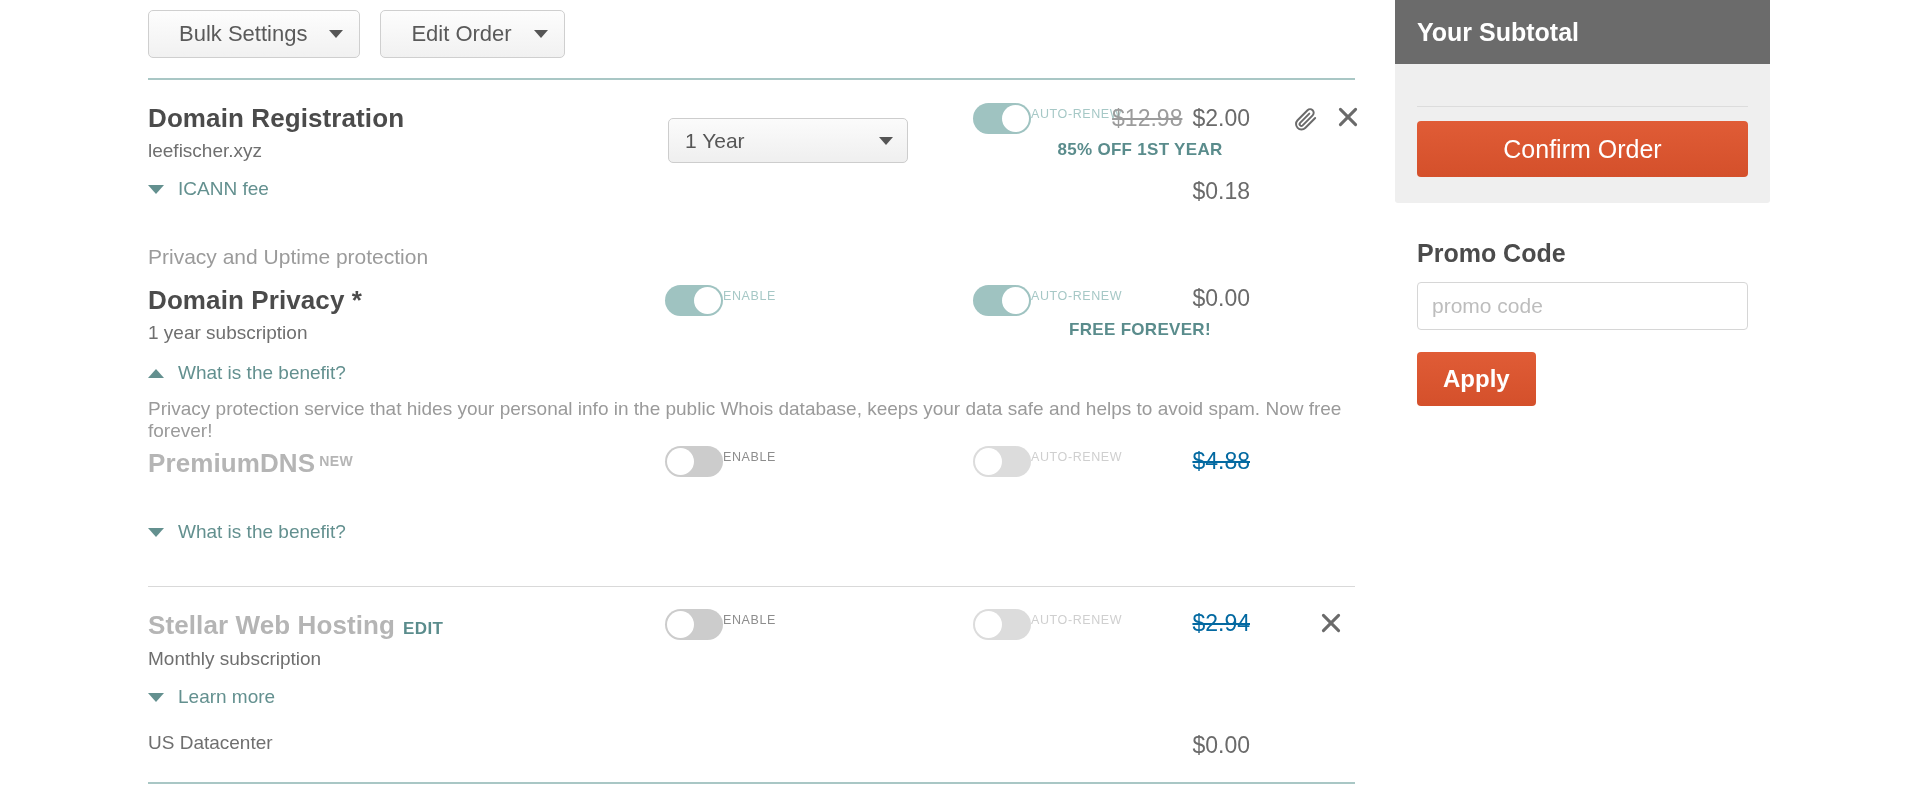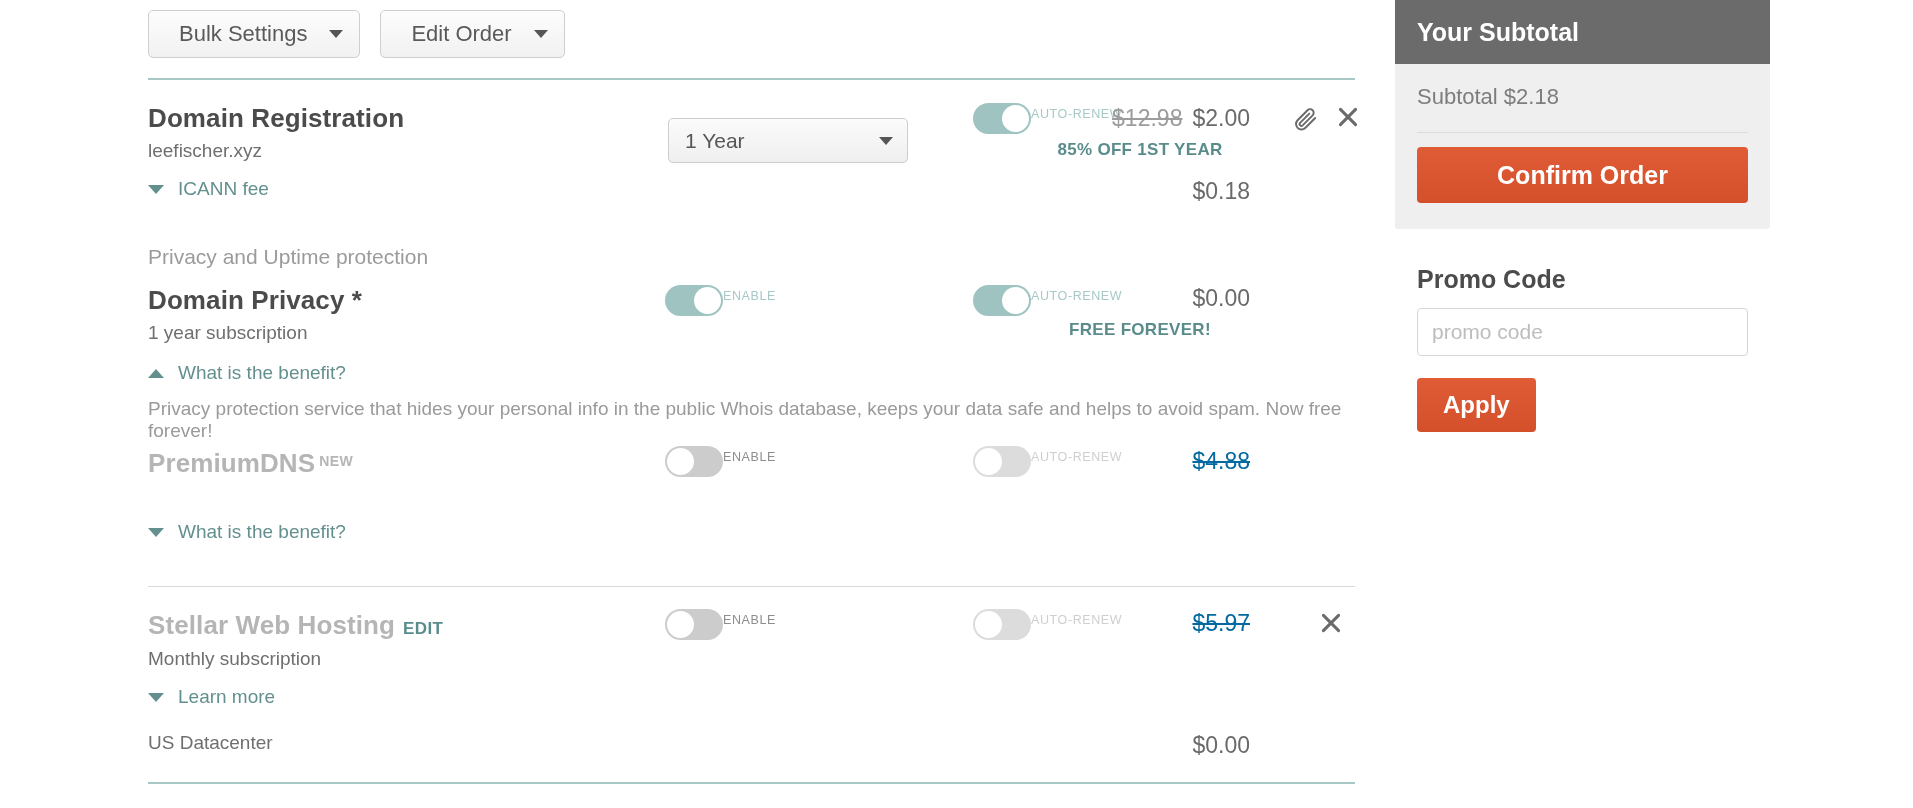--- a/index.html
+++ b/index.html
@@ -83,21 +83,21 @@
   .side{position:absolute;left:1395px;top:0;width:375px;}
   .sub-card{width:375px;background:#efefef;border-radius:0 0 3px 3px;}
   .sub-head{background:#6b6b6b;height:64px;display:flex;align-items:center;padding-left:22px;box-sizing:border-box;}
   .sub-head span{color:#fff;font-size:25px;font-weight:bold;}
   .sub-body{padding:20px 22px 26px 22px;}
   .sub-amount{font-size:22px;color:#7d7d7d;}
   .sub-div{height:1px;background:#dcdcdc;margin:22px 0 14px 0;}
   .btn-orange{
     display:block;width:100%;height:56px;border:0;border-radius:4px;
     background:linear-gradient(to bottom,#e05c36 0%,#d4502b 100%);
-    color:#fff;font-size:25px;font-weight:bold;cursor:pointer;
+    color:#fff;font-size:25px;font-weight:normal;cursor:pointer;
     font-family:"Liberation Sans",sans-serif;
   }
   .promo{padding:36px 22px 0 22px;}
   .promo-title{font-size:25px;font-weight:bold;color:#4b4b4b;margin-bottom:14px;}
   .promo-input{
     width:100%;height:48px;box-sizing:border-box;
     border:1px solid #d6d6d6;border-radius:4px;padding:0 14px;
     font-size:21px;color:#555;font-family:"Liberation Sans",sans-serif;
     background:#fff;
   }
@@ -262,21 +262,21 @@
     </div>
 
     <div class="toggle-wrap" style="left:973px;top:609px;">
       <div class="toggle off light">
           <div class="knob"></div>
         </div>
       <div class="t-label off light">AUTO-RENEW</div>
     </div>
 
     <div class="price-col" style="left:1030px;top:610px;width:220px;">
-      <span class="price-struck">$5.97</span>
+      <span class="price-struck">$2.94</span>
     </div>
 
     <div class="icon-btn" style="left:1318px;top:610px;">
       <svg width="26" height="26" viewBox="0 0 24 24" stroke="#6a6a6a" stroke-width="2.8" stroke-linecap="round">
         <line x1="5" y1="5" x2="19" y2="19"></line>
           <line x1="19" y1="5" x2="5" y2="19"></line>
       </svg>
     </div>
 
     <div class="row" style="left:148px;top:686px;">
@@ -296,21 +296,20 @@
     <div class="rule-teal" style="top:782px;"></div>
   </div>
 
   <div class="side">
 
     <div class="sub-card">
       <div class="sub-head">
         <span>Your Subtotal</span>
       </div>
       <div class="sub-body">
-        <div class="sub-amount">Subtotal $2.18</div>
         <div class="sub-div"></div>
         <button class="btn-orange">Confirm Order</button>
       </div>
     </div>
 
     <div class="promo">
       <div class="promo-title">Promo Code</div>
       <input class="promo-input" type="text" placeholder="promo code" style="">
       <button class="btn-apply">Apply</button>
     </div>

